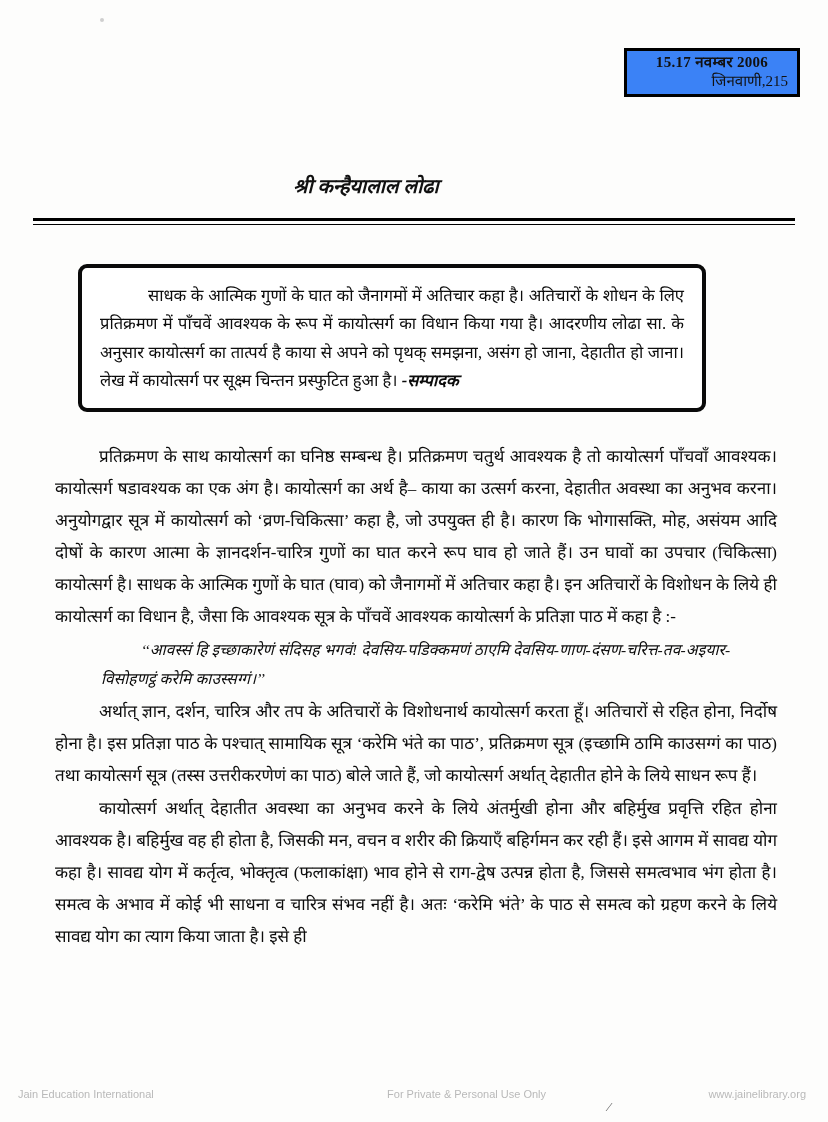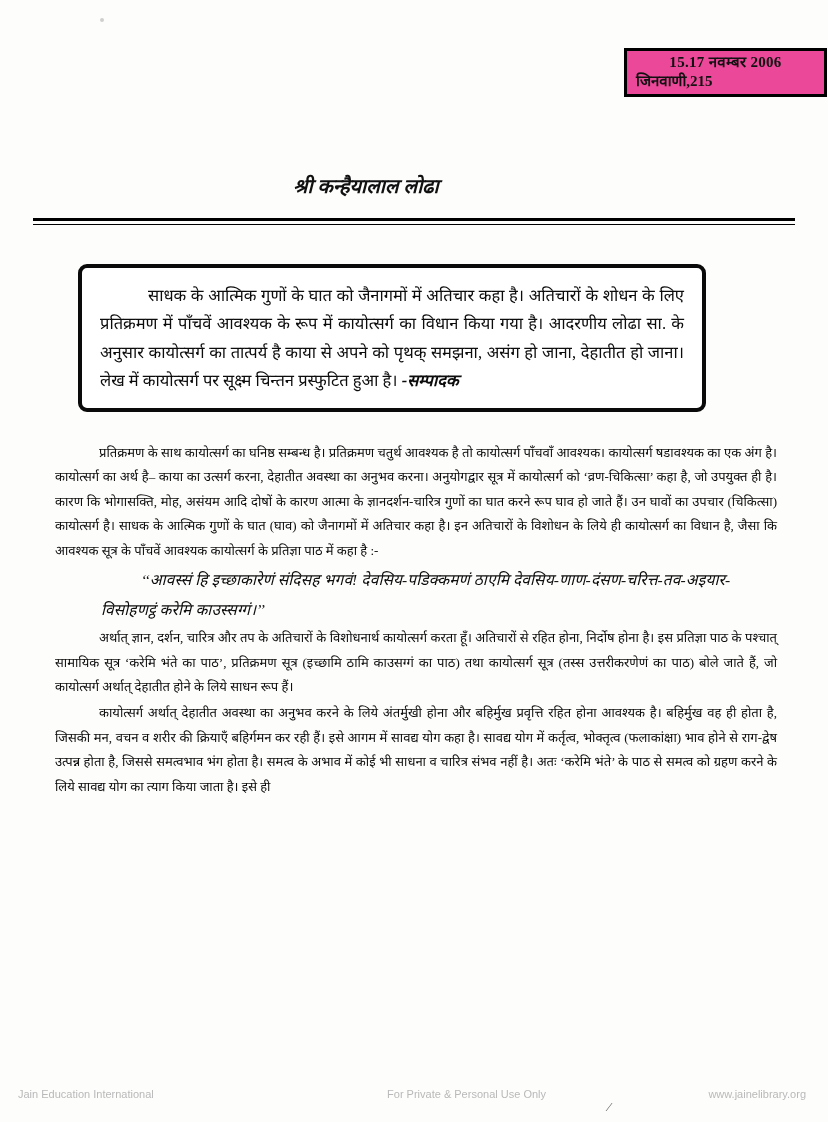--- a/index.html
+++ b/index.html
@@ -20,40 +20,40 @@
     position: absolute;
     inset: 0;
     background: #fdfdfc;
   }
 
   
   .stamp {
     position: absolute;
     left: 624px;
     top: 48px;
-    width: 203px;
+    width: 176px;
     border: 2px solid #000;
     box-shadow: 0 0 0 1px #000 inset;
-    background: #ec4899;
+    background: #3b82f6;
     padding: 3px 6px 4px 6px;
     box-sizing: border-box;
   }
   .stamp-line1 {
     font-size: 15px;
     font-weight: bold;
     text-align: center;
     letter-spacing: 0.3px;
     line-height: 1.25;
     white-space: nowrap;
   }
   .stamp-line2 {
     display: flex;
-    justify-content: flex-start;
+    justify-content: flex-end;
     font-size: 15px;
-    font-weight: bold;
+    font-weight: normal;
     line-height: 1.25;
     padding: 0 4px;
   }
 
   
   .title {
     position: absolute;
     top: 113px;
     left: 0;
     width: 828px;
@@ -120,21 +120,21 @@
 
   
   .body {
     position: absolute;
     top: 441px;
     left: 55px;
     width: 722px;
   }
   .body p {
     margin: 0 0 2px 0;
-    font-size: 13px;
+    font-size: 17px;
     line-height: 1.88;
     text-align: justify;
     text-indent: 44px;
     color: #0c0c0c;
   }
   .body p.quote {
     font-style: italic;
     font-size: 15.5px;
     line-height: 1.9;
     text-indent: 40px;

